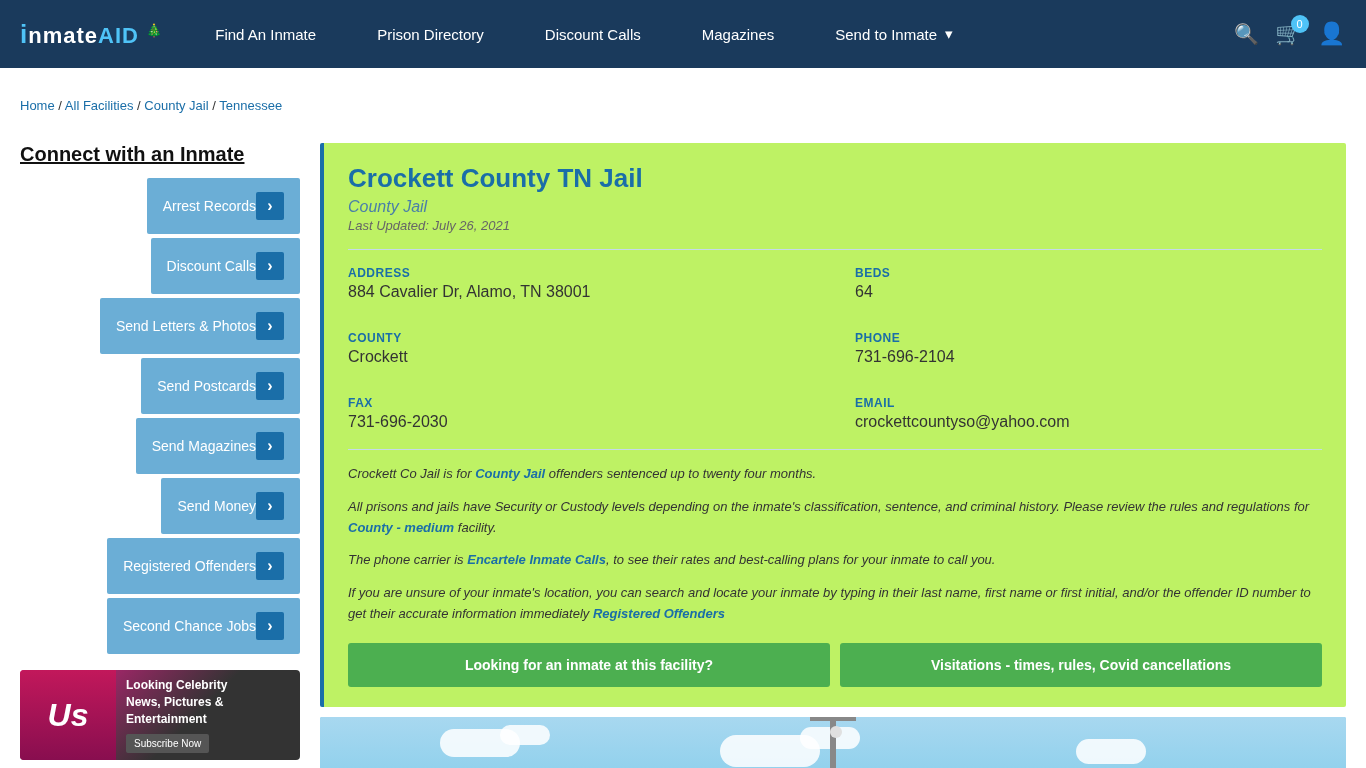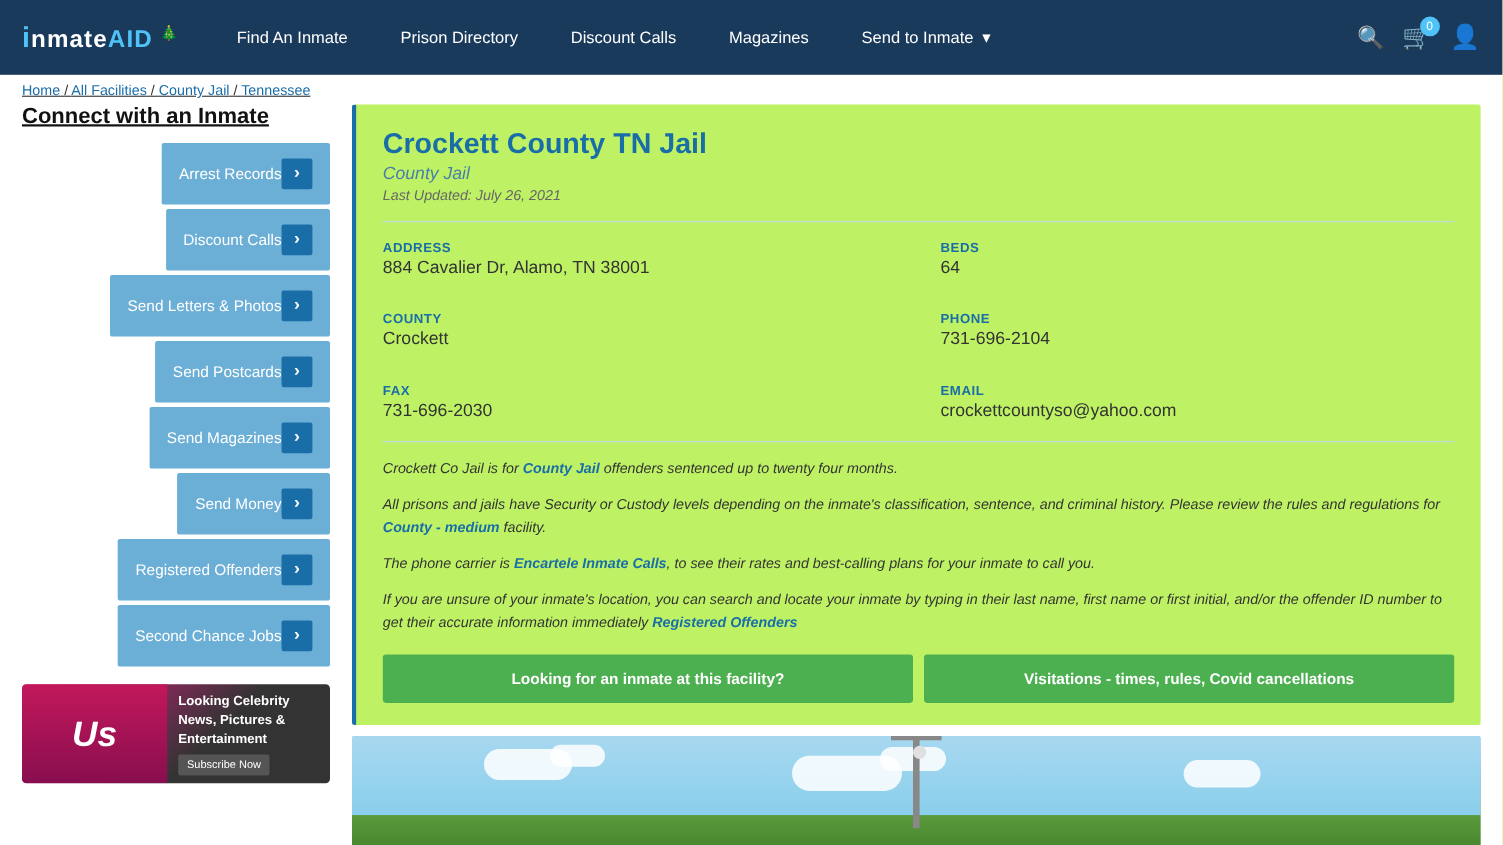--- a/index.html
+++ b/index.html
@@ -20,21 +20,21 @@
     }
     .logo-box {
       background: #1a3a5c;
       display: flex;
       align-items: center;
     }
     .nav {
       display: flex;
       align-items: center;
       flex: 1;
-      gap: 4px;
+      gap: 17px;
     }
     .nav-item {
       color: #fff;
       text-decoration: none;
       padding: 0 22px;
       height: 68px;
       display: flex;
       align-items: center;
       font-size: 15px;
       cursor: pointer;
@@ -71,24 +71,23 @@
       display: flex;
       align-items: center;
       justify-content: center;
       position: absolute;
       top: -6px;
       right: -6px;
     }
 
     
     .breadcrumb {
-      padding: 6px 20px;
+      padding: 30px 20px;
       font-size: 13px;
       color: #333;
-      text-decoration: underline;
     }
     .breadcrumb a {
       color: #1a6ea8;
       text-decoration: none;
     }
     .breadcrumb span { color: #333; }
 
     
     .main-layout {
       display: flex;
@@ -145,21 +144,21 @@
       width: 280px;
       height: 90px;
       background: linear-gradient(135deg, #e91e8c 0%, #333 60%);
       border-radius: 4px;
       overflow: hidden;
       display: flex;
       align-items: center;
       position: relative;
     }
     .ad-img-placeholder {
-      width: 132px;
+      width: 96px;
       height: 90px;
       background: linear-gradient(180deg, #c2185b 0%, #880e4f 100%);
       display: flex;
       align-items: center;
       justify-content: center;
       color: #fff;
       font-size: 28px;
       font-style: italic;
       font-weight: bold;
     }

